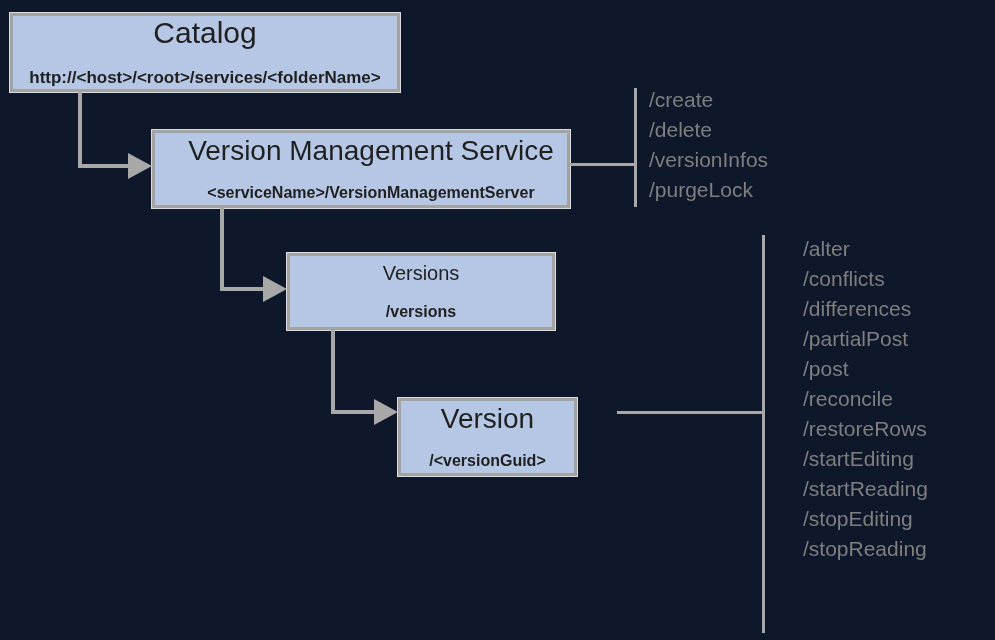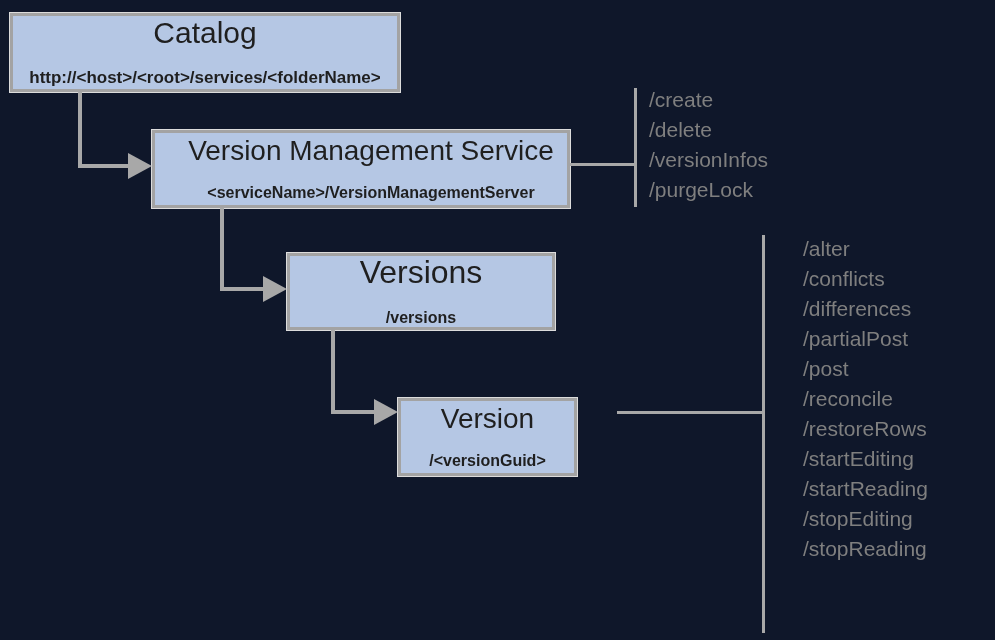--- a/index.html
+++ b/index.html
@@ -18,21 +18,21 @@
   }
   .node .title{font-weight:400;line-height:1.05;white-space:nowrap;}
   .node .subtitle{font-weight:700;white-space:nowrap;margin-top:19px;}
   #node-catalog{left:10px;top:13px;width:390px;height:79px;}
   #node-catalog .title{font-size:30px;}
   #node-catalog .subtitle{font-size:17px;}
   #node-service{left:152px;top:130px;width:418px;height:78px;padding-left:20px;}
   #node-service .title{font-size:28px;}
   #node-service .subtitle{font-size:16px;}
   #node-versions{left:287px;top:253px;width:268px;height:77px;}
-  #node-versions .title{font-size:32px;}
+  #node-versions .title{font-size:20px;}
   #node-versions .subtitle{font-size:16px;text-align:right;}
   #node-version{left:398px;top:398px;width:179px;height:78px;}
   #node-version .title{font-size:28px;}
   #node-version .subtitle{font-size:16px;}
 
   .seg{position:absolute;background:#a8a8a8;}
   .arrow-right{
     position:absolute;width:0;height:0;
     border-top:13px solid transparent;
     border-bottom:13px solid transparent;

